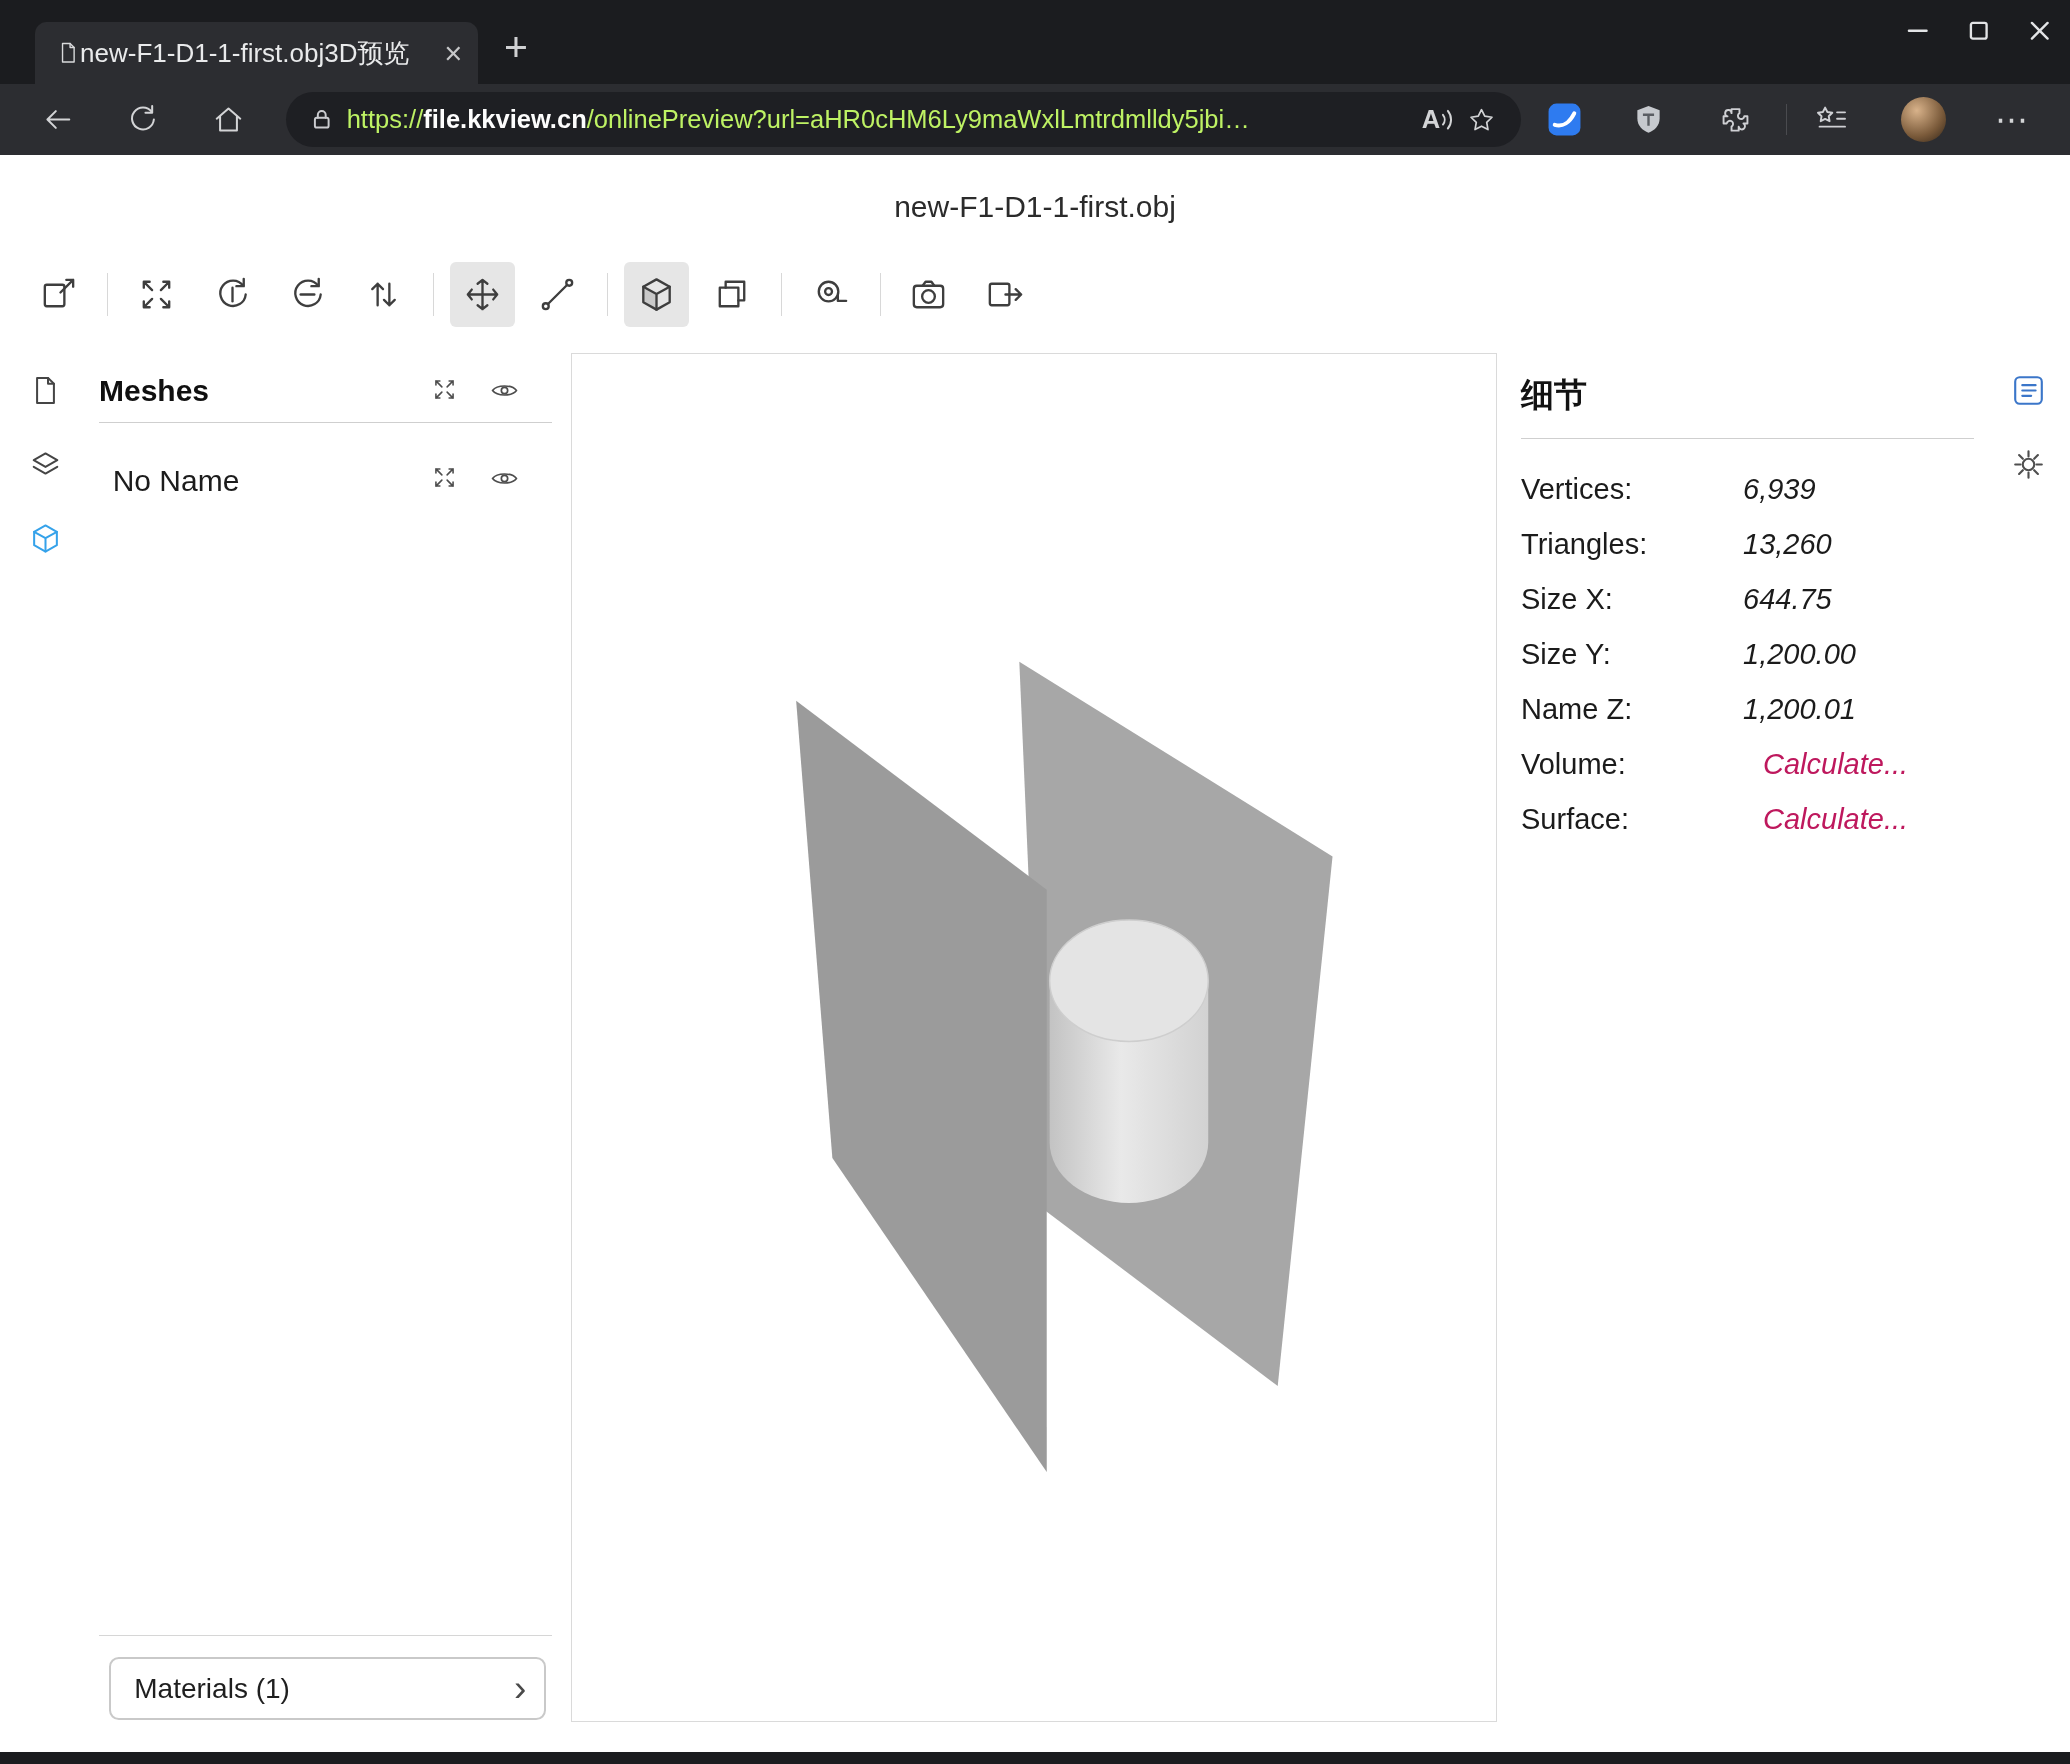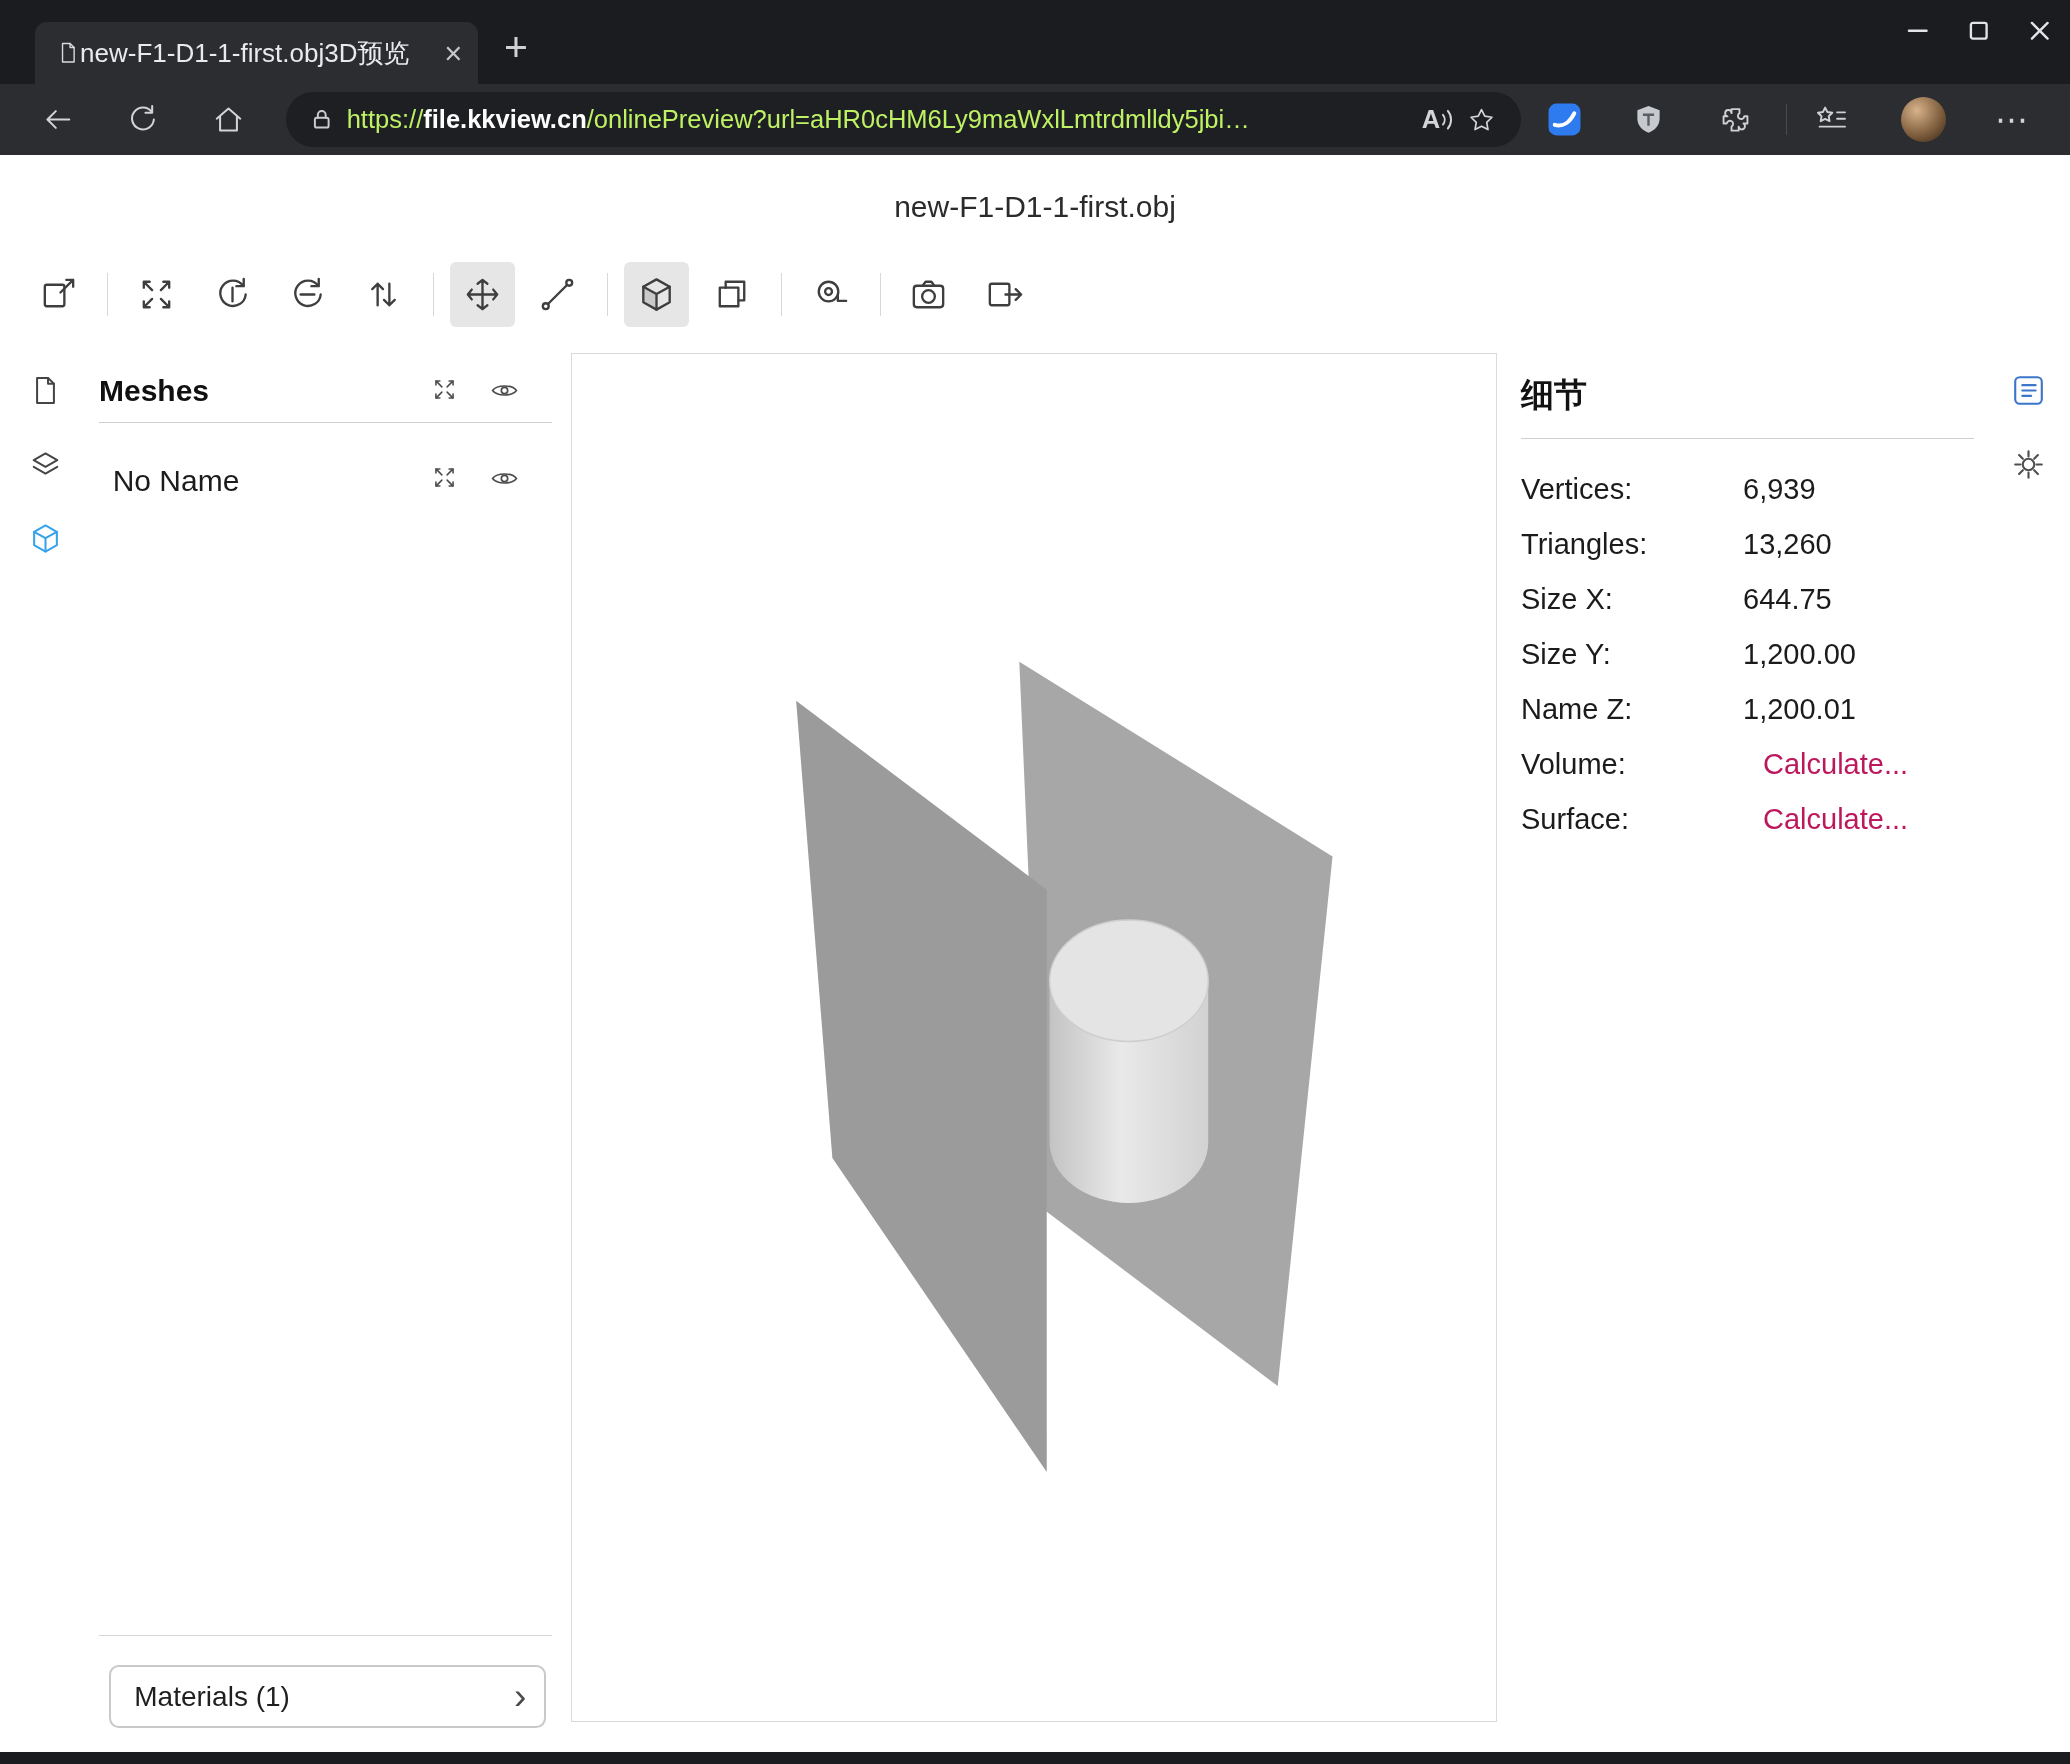--- a/index.html
+++ b/index.html
@@ -52,33 +52,33 @@
   .h-ic1 { position:absolute; left:331px; top:11.8px; }
   .h-ic2 { position:absolute; left:390px; top:11.8px; }
   .divider { border-top:1px solid #cfcfcf; }
   .mesh-item { position:relative; height:63px; margin-top:25.5px; }
   .item-name { font-size:30px; color:#1c1c1c; line-height:63px; margin-left:13.7px; }
   .i-ic1 { position:absolute; left:331px; top:14.7px; }
   .i-ic2 { position:absolute; left:390px; top:14.7px; }
   .panel-icon svg { stroke:#4d4d4d; }
   .materials-divider { position:absolute; top:1272px; left:0; width:453px; border-top:1px solid #d6d6d6; }
   .materials-btn { position:absolute; top:1294px; left:9.8px; width:437px; height:63px; border:2px solid #c9c9c9;
-                   border-radius:9.8px; display:flex; align-items:center; padding:0 17.6px 0 23.5px; background:#fff;margin-top:8px; }
+                   border-radius:9.8px; display:flex; align-items:center; padding:0 17.6px 0 23.5px; background:#fff; }
   .materials-label { font-size:28px; color:#1f1f1f; flex:1; }
   .materials-chevron { font-size:37px; color:#4a4a4a; line-height:1; }
 
   .viewport { position:absolute; left:571px; top:198px; width:926px; height:1369px; border:1px solid #dadada; background:#fff; }
 
   .details { position:absolute; left:1521px; top:218px; width:453px; }
   .details-head { font-size:33px; font-weight:700; color:#121212; }
   .details-divider { border-top:1px solid #cfcfcf; margin-top:19.6px; }
   .drows { margin-top:23.5px; }
   .drow { display:flex; height:55px; align-items:center; font-size:29px; }
   .dlabel { width:222px; color:#1b1b1b; }
-  .dvalue { color:#1b1b1b; }
+  .dvalue { color:#1b1b1b;font-style:italic; }
   .drow.link .dvalue { color:#be185d;margin-left:20px; }
 
   .bottombar { position:absolute; bottom:0; left:0; width:100%; height:11.8px; background:#1b1c1f; }
 </style>
 </head>
 <body>
 
 <div class="titlebar">
   <div class="tab">
     <span>

